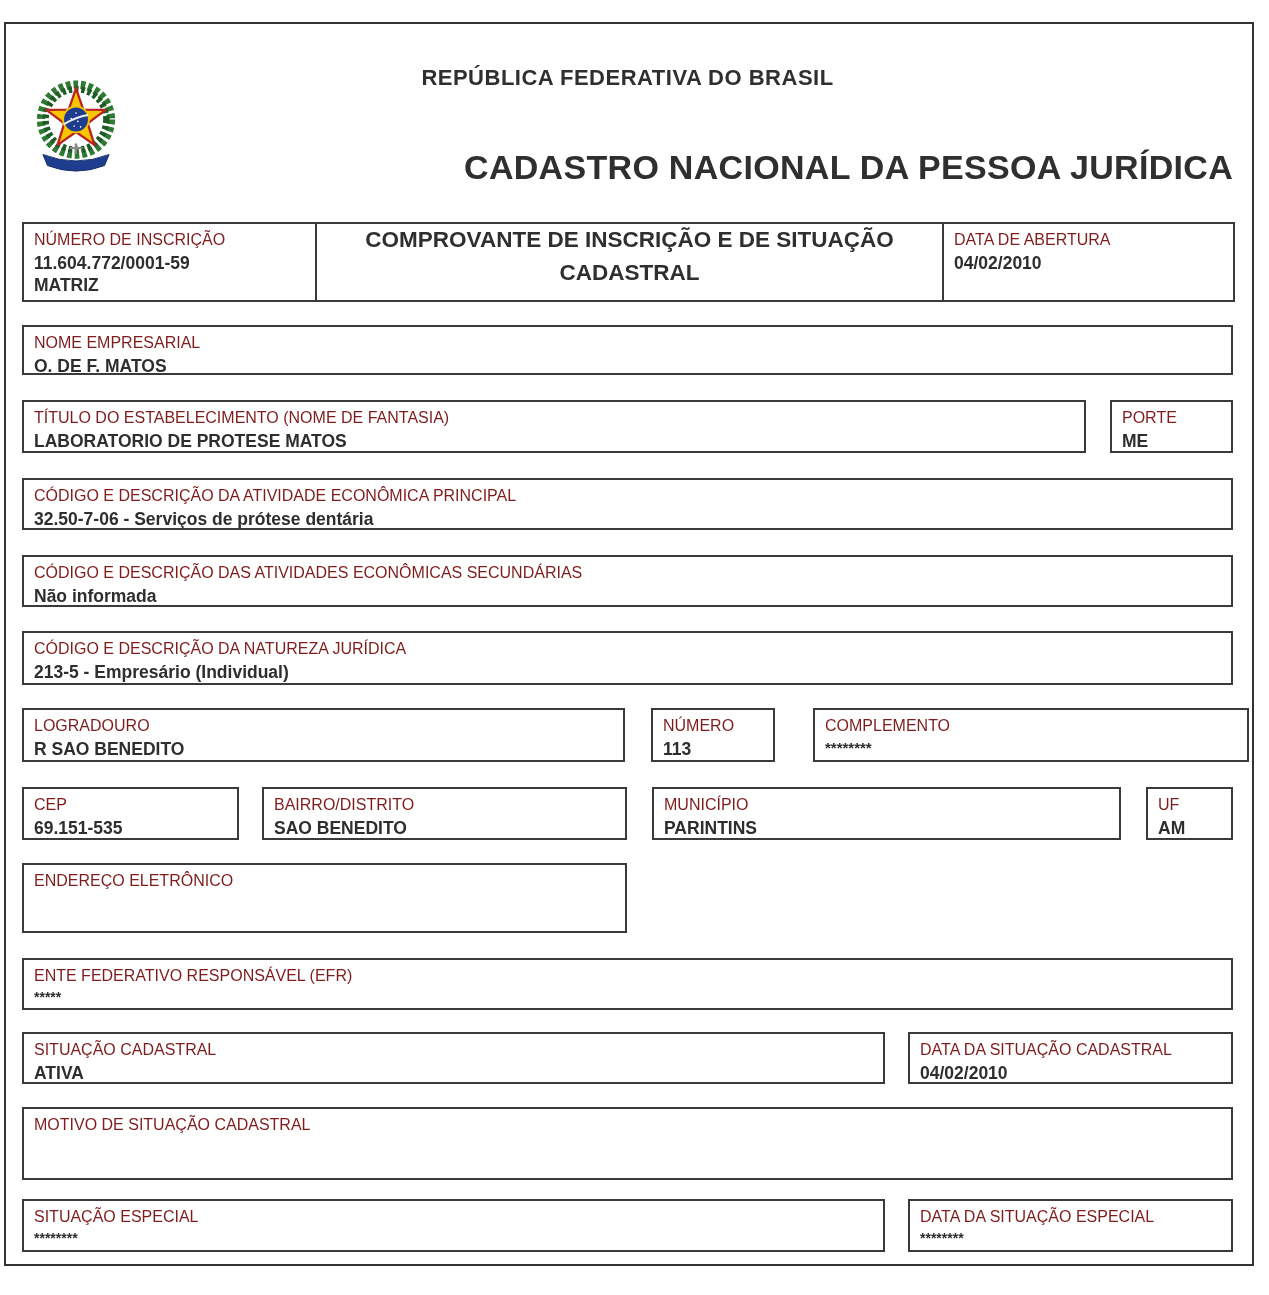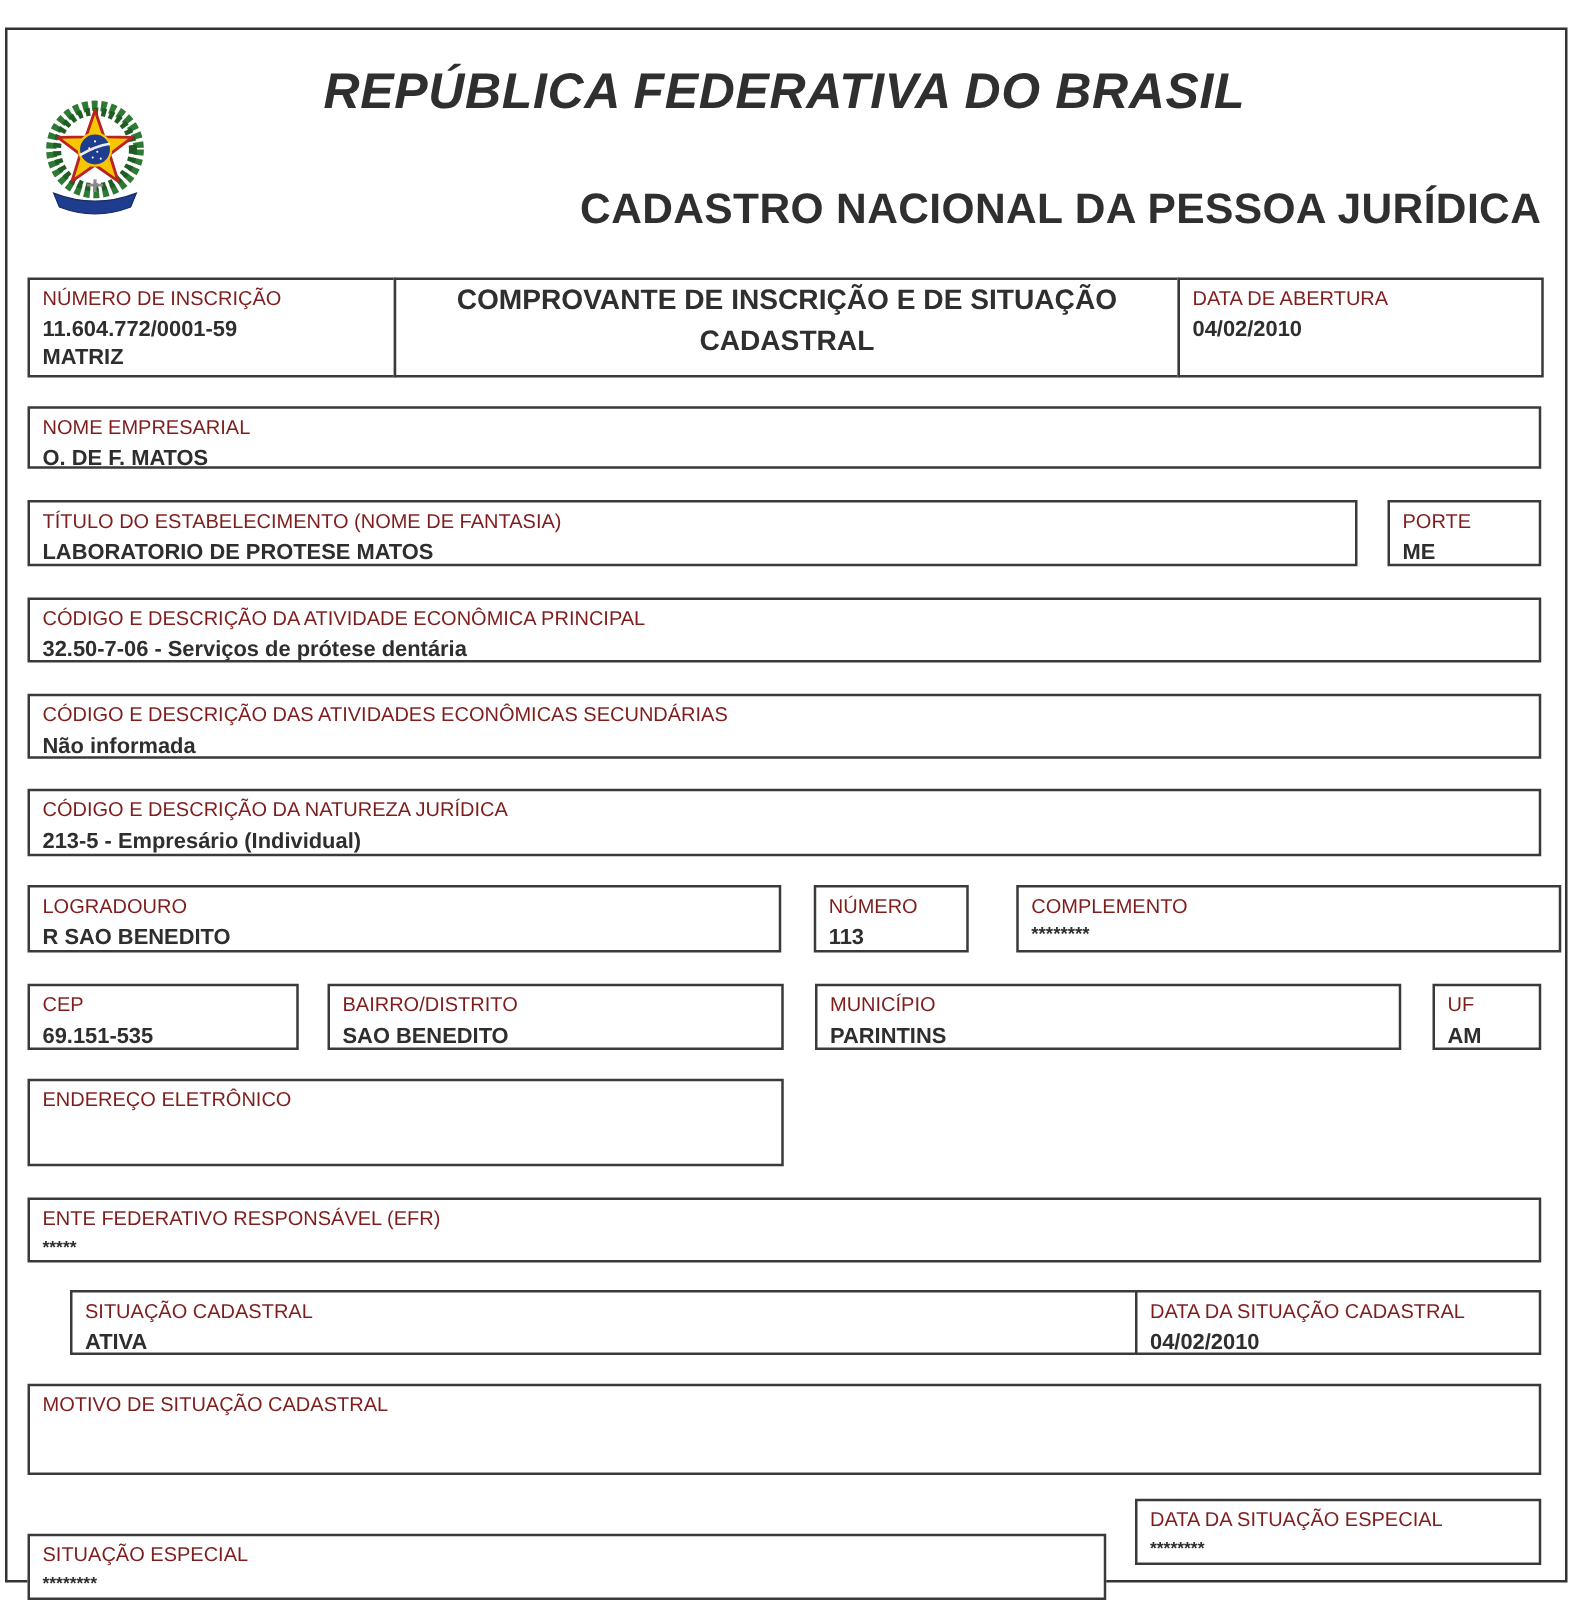--- a/index.html
+++ b/index.html
@@ -1,20 +1,20 @@
 <!DOCTYPE html>
 <html><head>
 <meta charset="utf-8">
 <style>
   html,body{margin:0;padding:0;background:#ffffff;}
   body{font-family:"Liberation Sans", sans-serif; color:#2e2e2e;}
   .canvas{position:relative;width:1269px;height:1295px;background:#ffffff;overflow:hidden;}
   .page-border{position:absolute;left:4px;top:22px;width:1250px;height:1244px;border:2px solid #333333;background:#ffffff;box-sizing:border-box;}
   .doc-title{position:absolute;left:22px;width:1211px;text-align:center;font-weight:bold;color:#2f2f2f;}
-  .title-main{top:51px;font-size:40px;letter-spacing:0.5px;font-style:italic;}
+  .title-main{top:65px;font-size:22px;letter-spacing:0.5px;}
   .title-sub{top:148px;font-size:34px;letter-spacing:0.3px;text-align:right;}
   .emblem{position:absolute;left:30px;top:64px;width:92px;height:124px;}
   .fbox{position:absolute;border:2px solid #3a3a3a;background:#ffffff;box-sizing:border-box;padding:6px 10px;overflow:hidden;}
   .flabel{font-size:16px;color:#7f1d1d;line-height:1.25;white-space:nowrap;}
   .fvalue{font-size:17.5px;font-weight:bold;color:#2e2e2e;margin-top:3px;line-height:1.2;}
   .fvalue.small{font-size:14px;}
   .fvalue.med{font-size:15px;}
   .center-title{display:flex;align-items:center;justify-content:center;text-align:center;font-size:22.5px;font-weight:bold;color:#2f2f2f;line-height:1.45;padding:4px 24px 14px 24px;}
 </style>
 </head>
@@ -118,35 +118,35 @@
   <div class="fbox" style="left:22px;top:863px;width:605px;height:70px;">
     <div class="flabel">ENDEREÇO ELETRÔNICO</div>
     <div class="fvalue"></div>
   </div>
 
   <div class="fbox" style="left:22px;top:958px;width:1211px;height:52px;">
     <div class="flabel">ENTE FEDERATIVO RESPONSÁVEL (EFR)</div>
     <div class="fvalue small">*****</div>
   </div>
 
-  <div class="fbox" style="left:22px;top:1032px;width:863px;height:52px;margin-left:34px;">
+  <div class="fbox" style="left:22px;top:1032px;width:863px;height:52px;">
     <div class="flabel">SITUAÇÃO CADASTRAL</div>
     <div class="fvalue">ATIVA</div>
   </div>
   <div class="fbox" style="left:908px;top:1032px;width:325px;height:52px;">
     <div class="flabel">DATA DA SITUAÇÃO CADASTRAL</div>
     <div class="fvalue">04/02/2010</div>
   </div>
 
   <div class="fbox" style="left:22px;top:1107px;width:1211px;height:73px;">
     <div class="flabel">MOTIVO DE SITUAÇÃO CADASTRAL</div>
     <div class="fvalue"></div>
   </div>
 
-  <div class="fbox" style="left:22px;top:1199px;width:863px;height:53px;margin-top:28px;">
+  <div class="fbox" style="left:22px;top:1199px;width:863px;height:53px;">
     <div class="flabel">SITUAÇÃO ESPECIAL</div>
     <div class="fvalue small">********</div>
   </div>
   <div class="fbox" style="left:908px;top:1199px;width:325px;height:53px;">
     <div class="flabel">DATA DA SITUAÇÃO ESPECIAL</div>
     <div class="fvalue small">********</div>
   </div>
 </div>
 
 </body></html>

